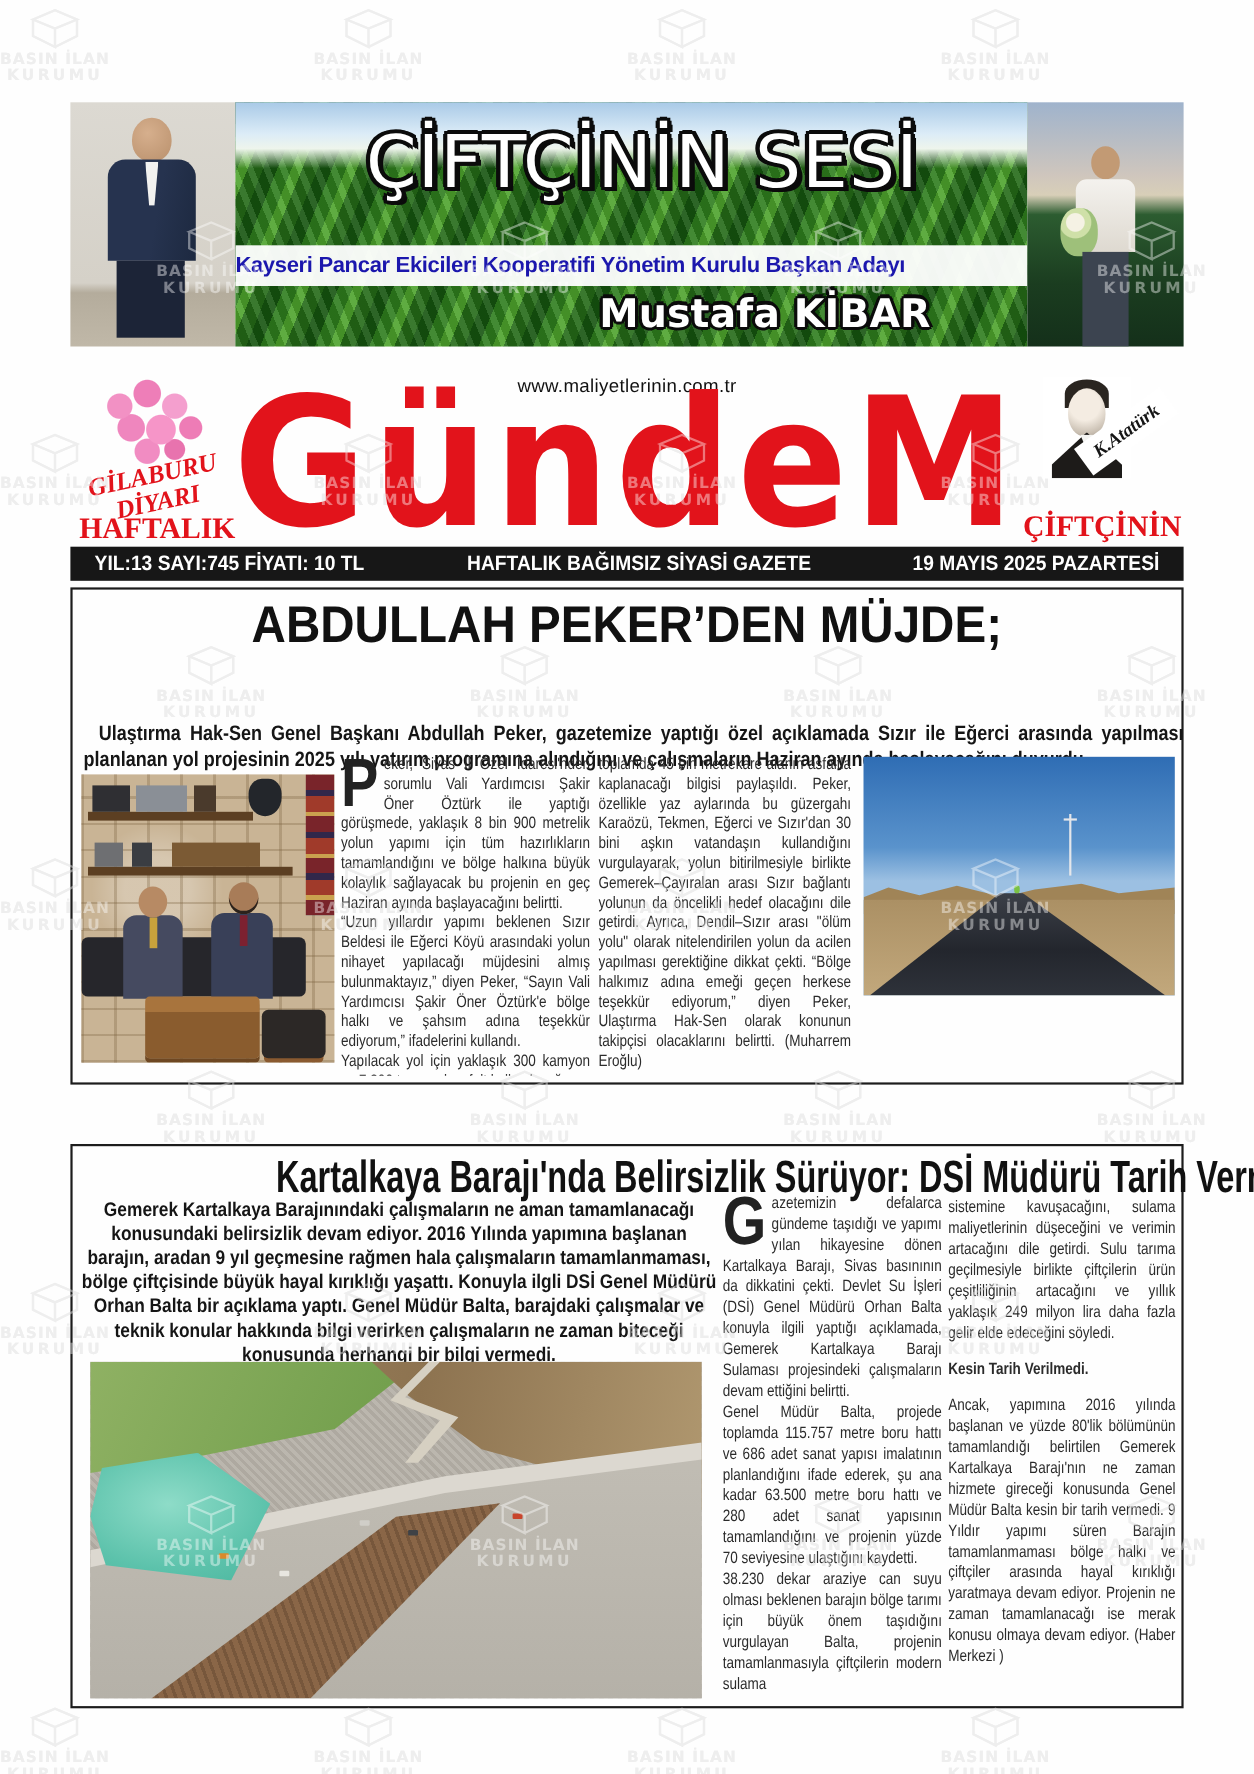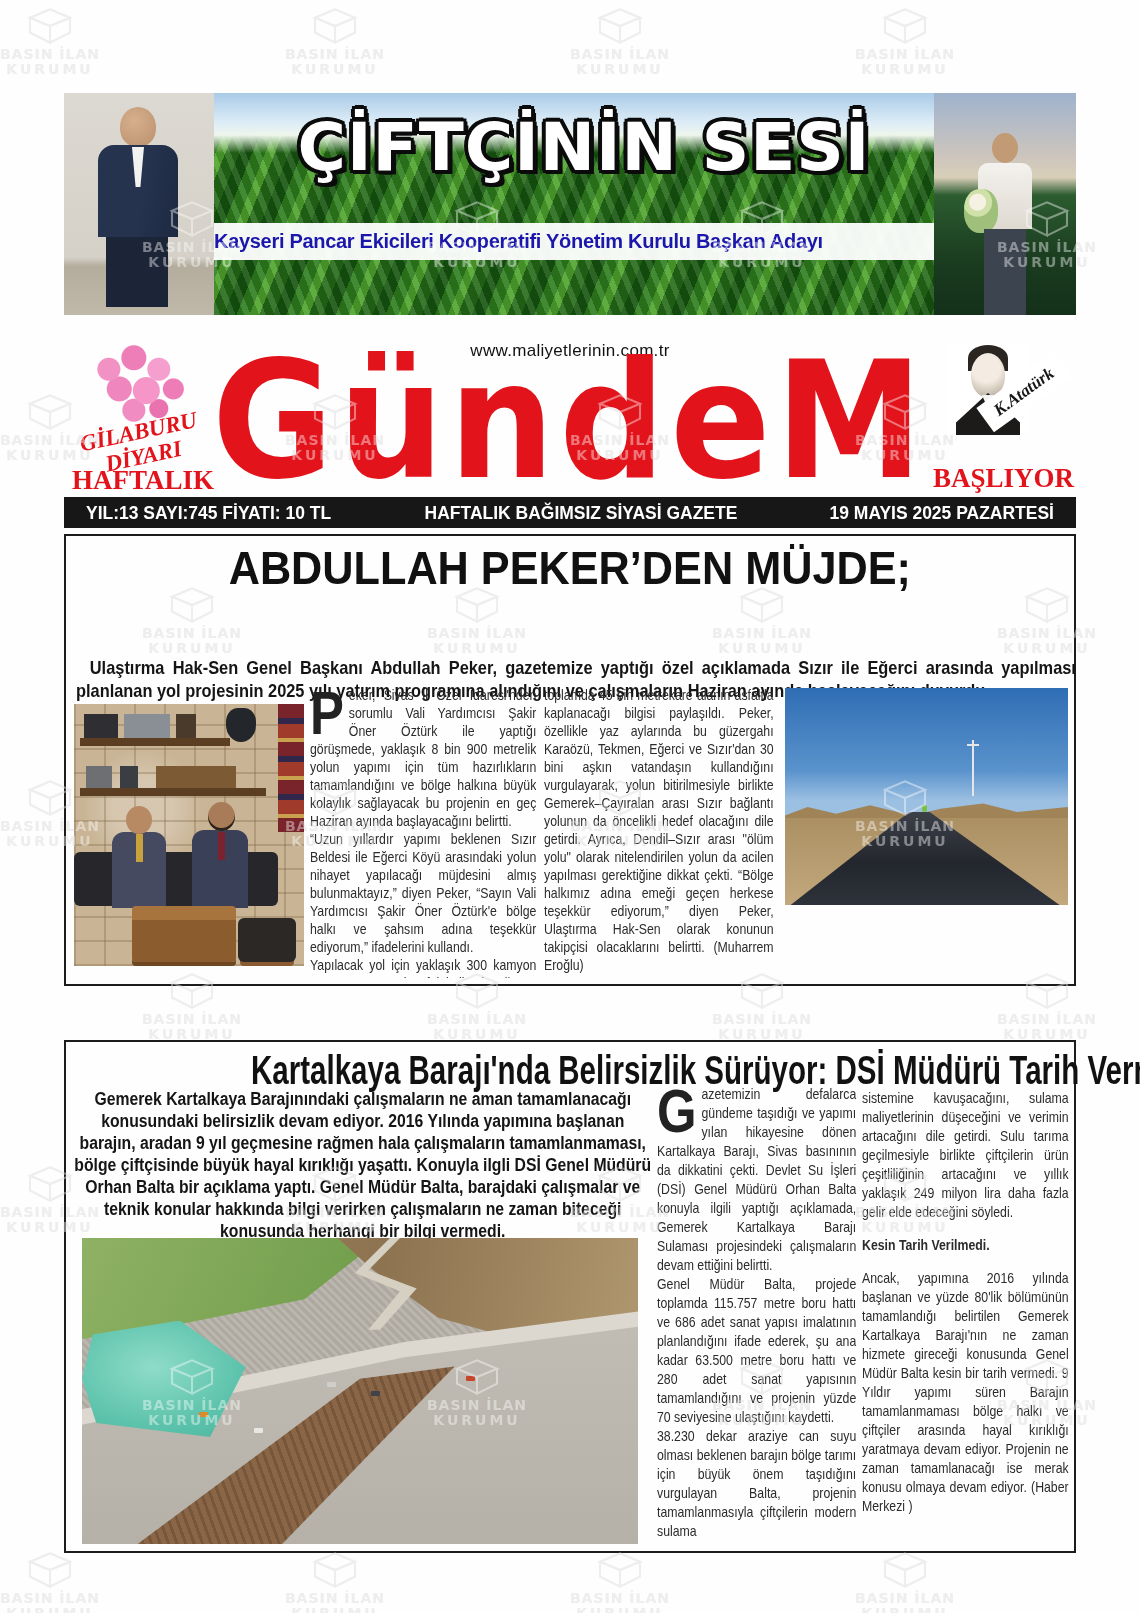--- a/index.html
+++ b/index.html
@@ -25,21 +25,21 @@
   .adl-suit { position:absolute; left:34px; top:52px; width:80px; height:92px; border-radius:16px 16px 0 0; background:linear-gradient(100deg,#26334f 55%,#1d2940 100%); }
   .adl-shirt { position:absolute; left:68px; top:54px; width:12px; height:40px; background:#f2f2f0; clip-path:polygon(0 0,100% 0,70% 100%,30% 100%); }
   .adl-legs { position:absolute; left:42px; top:144px; width:62px; height:70px; background:#1c2437; }
   .ad-center { position:relative; flex:1; overflow:hidden;
     background:
       linear-gradient(180deg,#a9cae7 0%,#dcecf7 13%,#eef5ec 19%,rgba(238,245,236,0) 27%),
       repeating-linear-gradient(68deg, rgba(255,255,255,0.10) 0 6px, rgba(0,0,0,0.12) 6px 14px),
       repeating-linear-gradient(112deg, #15540f 0 12px, #2e7d1d 12px 24px, #4da32c 24px 33px, #246a17 33px 46px);
   }
   .ad-title { position:absolute; left:0; right:0; top:16px; text-align:center;
-    font-family:"DejaVu Sans", sans-serif; font-weight:bold; font-size:66px; letter-spacing:1px; color:#fff;
+    font-family:"DejaVu Sans", sans-serif; font-weight:normal; font-size:66px; letter-spacing:1px; color:#fff;
     text-shadow:4px 0 0 #0b0b0b,-4px 0 0 #0b0b0b,0 4px 0 #0b0b0b,0 -4px 0 #0b0b0b,3px 3px 0 #0b0b0b,-3px 3px 0 #0b0b0b,3px -3px 0 #0b0b0b,-3px -3px 0 #0b0b0b,5px 4px 0 #0b0b0b;padding-left:20px; }
   .ad-strip { position:absolute; left:0; right:0; top:130px; height:37px; background:rgba(255,255,255,0.95); display:flex; align-items:center; justify-content:flex-start; }
   .ad-strip span { font-weight:bold; font-size:20px; letter-spacing:-0.3px; color:#1b17ad; white-space:nowrap; }
   .ad-cand { position:absolute; right:88px; top:172px; text-align:right;
     font-family:"DejaVu Sans", sans-serif; font-weight:bold; font-size:36px; color:#fff;
     text-shadow:3px 0 0 #0b0b0b,-3px 0 0 #0b0b0b,0 3px 0 #0b0b0b,0 -3px 0 #0b0b0b,2px 2px 0 #0b0b0b,-2px 2px 0 #0b0b0b,2px -2px 0 #0b0b0b,-2px -2px 0 #0b0b0b; }
   .ad-right { position:relative; width:142px; height:100%; overflow:hidden;
     background:linear-gradient(180deg,#9fb3cc 0%,#cfc6bd 30%,#d8cfb8 38%,#2c5c30 46%,#1b3d20 74%,#14301a 100%); }
   .adr-head { position:absolute; left:58px; top:40px; width:26px; height:30px; border-radius:50%; background:#c29a74; }
   .adr-shirt { position:absolute; left:44px; top:70px; width:54px; height:66px; border-radius:10px 10px 0 0; background:linear-gradient(180deg,#f4f2ee,#ded9d0); }
@@ -451,20 +451,21 @@
         <div class="adl-head"></div>
         <div class="adl-suit"></div>
         <div class="adl-shirt"></div>
         <div class="adl-legs"></div>
       </div>
       <div class="ad-center">
         <div class="ad-title">ÇİFTÇİNİN SESİ</div>
         <div class="ad-strip">
           <span>Kayseri Pancar Ekicileri Kooperatifi Yönetim Kurulu Başkan Adayı</span>
         </div>
+        <div class="ad-cand">Mustafa KİBAR</div>
       </div>
       <div class="ad-right">
         <div class="adr-head"></div>
         <div class="adr-shirt"></div>
         <div class="adr-beets"></div>
         <div class="adr-pants"></div>
       </div>
     </div>
 
     <div class="masthead">
@@ -476,21 +477,21 @@
         <div>DİYARI</div>
       </div>
       <div class="mh-city">HAFTALIK</div>
       <div class="mh-ataturk">
         <div class="at-hair"></div>
         <div class="at-face"></div>
         <div class="at-suit"></div>
         <div class="at-collar"></div>
       </div>
       <div class="mh-sig">K.Atatürk</div>
-      <div class="mh-paper">BAŞLIYOR</div>
+      <div class="mh-paper">ÇİFTÇİNİN</div>
     </div>
 
     <div class="infobar">
       <span class="ib-l">YIL:13 SAYI:745 FİYATI: 10 TL</span>
       <span class="ib-c">HAFTALIK BAĞIMSIZ SİYASİ GAZETE</span>
       <span class="ib-r">19 MAYIS 2025 PAZARTESİ</span>
     </div>
 
     <section class="article a1">
       <h1 class="hline a1-h1"><span class="cond">ABDULLAH PEKER’DEN MÜJDE;</span></h1>

